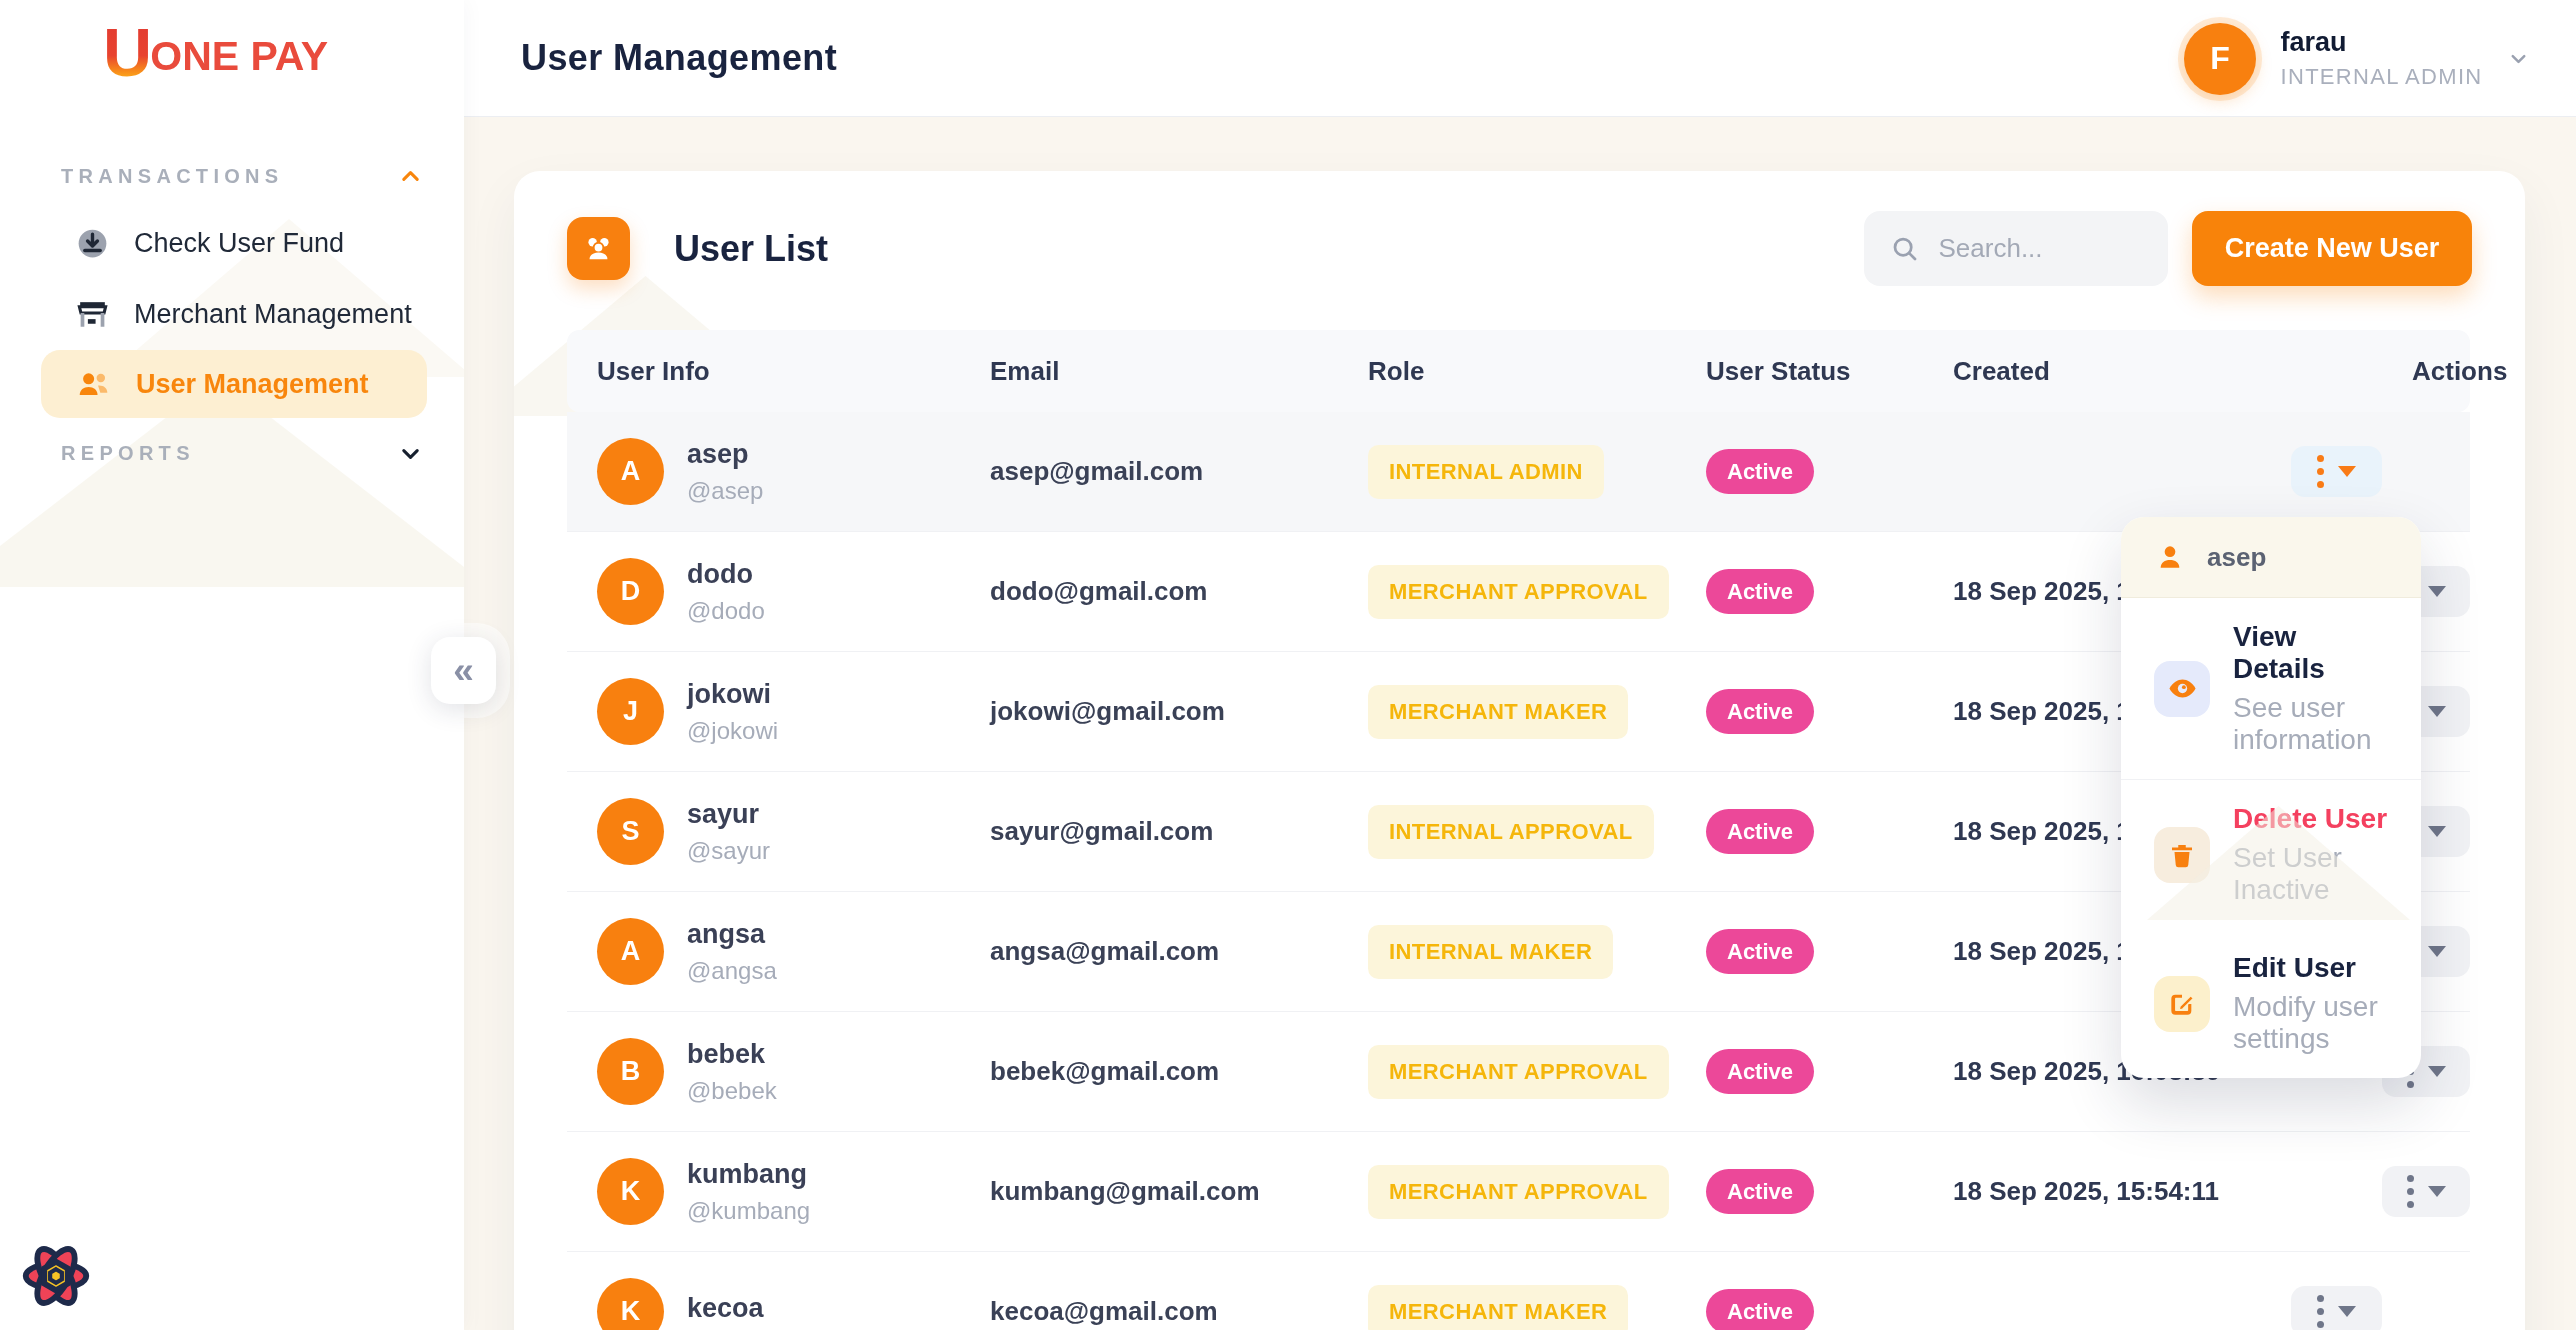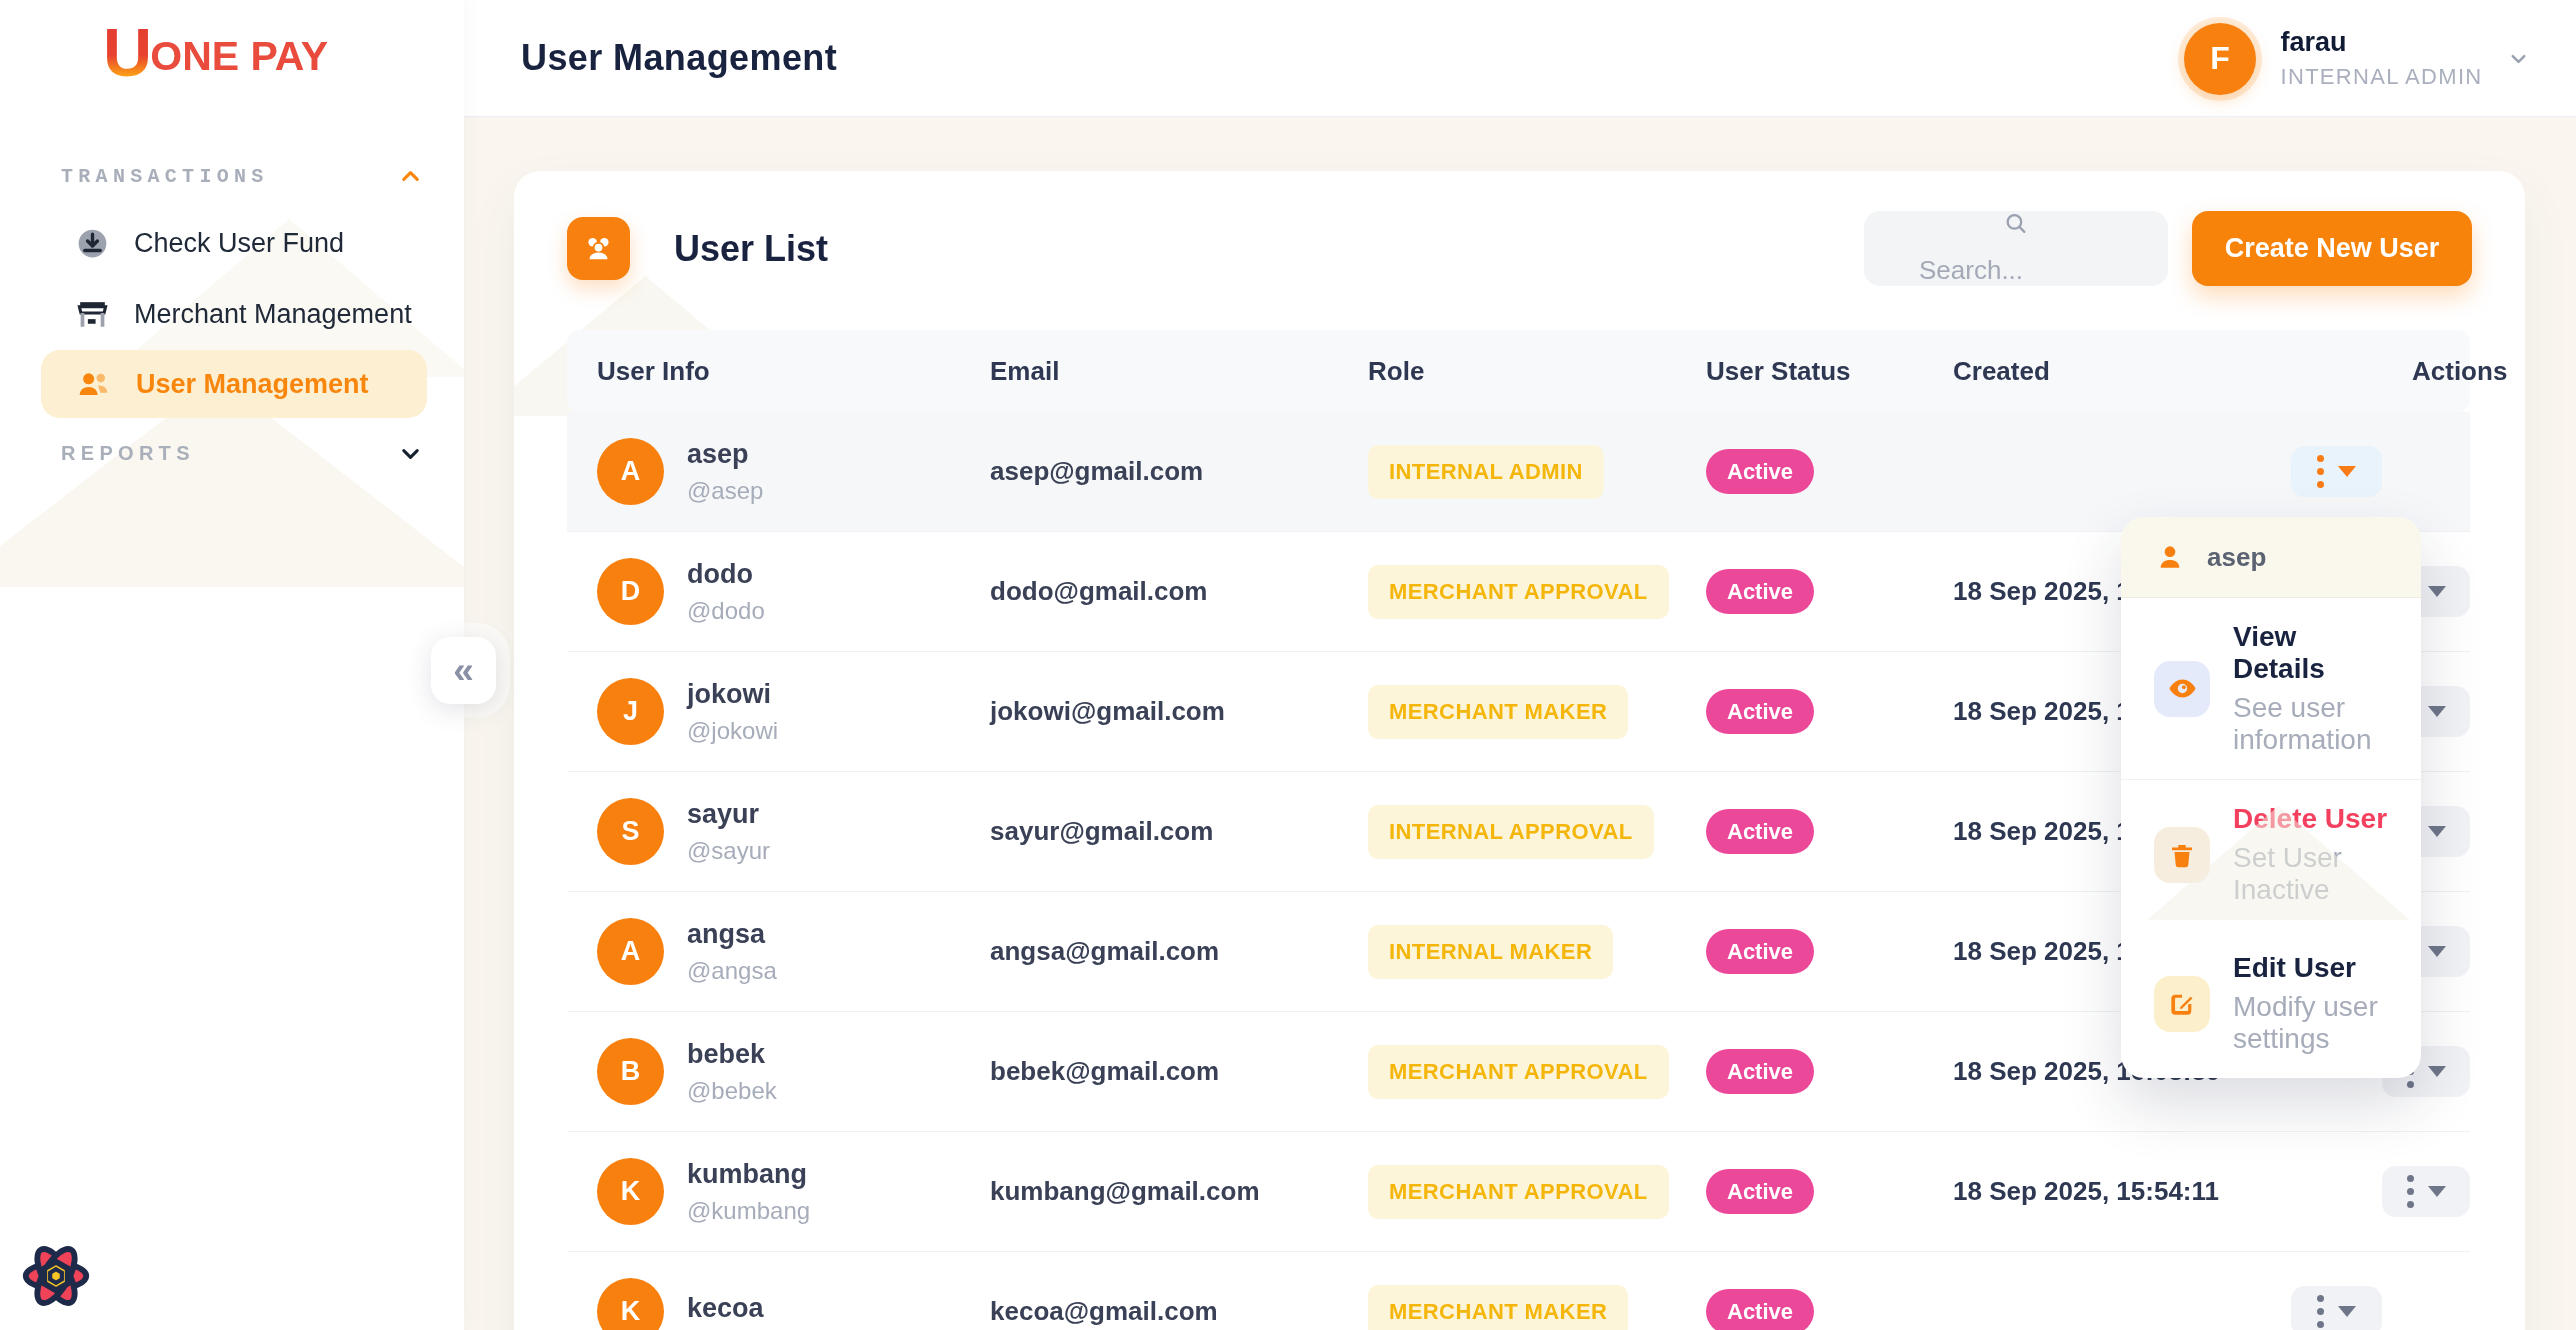--- a/index.html
+++ b/index.html
@@ -17,21 +17,21 @@
 
   .logo { position:absolute; left:103px; top:21px; display:flex; align-items:flex-start; }
   .logo-u { font-size:68px; font-weight:800; line-height:63px;
     background:linear-gradient(180deg,#E23B32 0%,#E8432F 55%,#F7871B 78%,#FFC21A 100%);
     -webkit-background-clip:text; background-clip:text; color:transparent; letter-spacing:-1.8px; }
   .logo-rest { font-size:41px; font-weight:800; color:#E94B3C; letter-spacing:0px; margin-top:12.3px; }
 
   .sb-section { position:absolute; left:61px; right:42px; display:flex;
     align-items:center; justify-content:space-between; }
   .sb-section .lbl { font-size:20px; font-weight:700; letter-spacing:5.3px; color:#A9AFBA; }
-  .sec-1 { top:165px;font-family:Liberation Mono, monospace; } .sec-2 { top:442px; }
+  .sec-1 { top:165px; } .sec-2 { top:442px; }
 
   .nav-item { position:absolute; left:41px; width:386px; height:68px; border-radius:19px;
     display:flex; align-items:center; gap:23px; padding-left:33px; cursor:pointer; }
   .nav-item .txt { font-size:27px; font-weight:500; color:#202938; }
   .nav-check { top:209px; } .nav-merchant { top:280px; }
   .nav-user { top:350px; background:#FDEFD2; }
   .nav-user .txt { color:#F8860D; font-weight:600; }
 
   .collapse-btn { position:absolute; left:431px; top:637px; width:65px; height:67px;
     background:#fff; border-radius:19px; box-shadow:0 5.3px 26px rgba(40,50,80,.14), 0 0 0 14px rgba(255,255,255,.55);
@@ -56,21 +56,21 @@
     border-radius:26px; box-shadow:0 21px 53px rgba(40,50,80,.06); overflow:hidden; }
   .card-p1 { left:-35px; top:105px; width:333px; height:140px; opacity:.5; }
 
   .card-head { position:absolute; left:53px; right:53px; top:40px; height:75px;
     display:flex; align-items:center; }
   .card-icon { width:63px; height:63px; border-radius:16px; background:#F8800F;
     display:flex; align-items:center; justify-content:center; box-shadow:0 8.8px 19px rgba(249,128,15,.25); }
   .card-title { margin-left:44px; font-size:36px; font-weight:700; color:#19233F; }
   .head-right { margin-left:auto; display:flex; gap:24.5px; }
   .search-box { width:304px; height:75px; background:#F3F4F6; border-radius:16px;
-    display:flex; align-items:center; gap:19px; padding:0 26px;flex-direction:column; }
+    display:flex; align-items:center; gap:19px; padding:0 26px; }
   .search-box input { border:0; outline:0; background:transparent; font-size:26px;
     color:#3A4156; width:193px; font-family:"Liberation Sans",sans-serif; }
   .search-box input::placeholder { color:#A3A9B6; }
   .create-btn { width:280px; height:75px; background:#F8830A; border:0; border-radius:16px;
     color:#fff; font-size:27px; font-weight:700; cursor:pointer; font-family:"Liberation Sans",sans-serif;
     box-shadow:0 10.5px 23px rgba(249,131,10,.28); }
 
   
   .table { position:absolute; left:53px; top:159px; width:1903px; }
   .tr { display:grid; grid-template-columns:393px 378px 338px 247px 459px 88px; align-items:center; }

